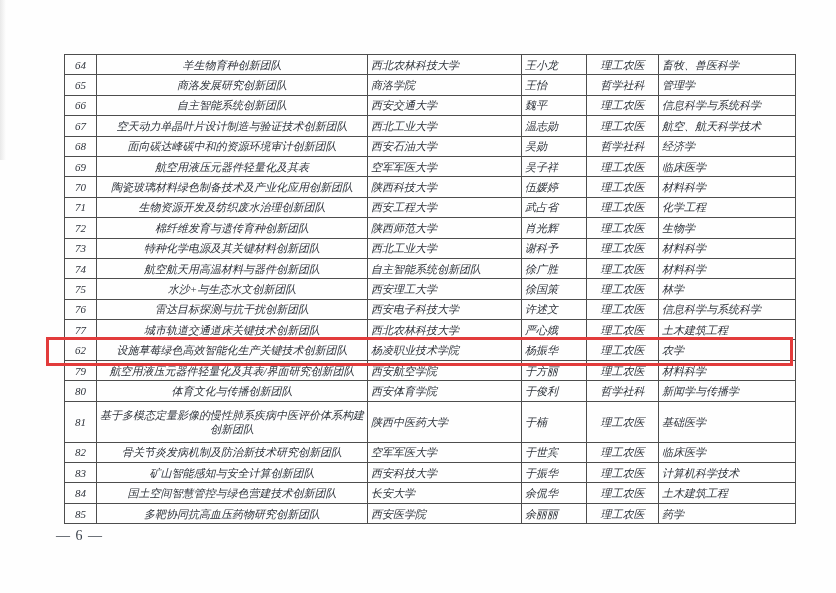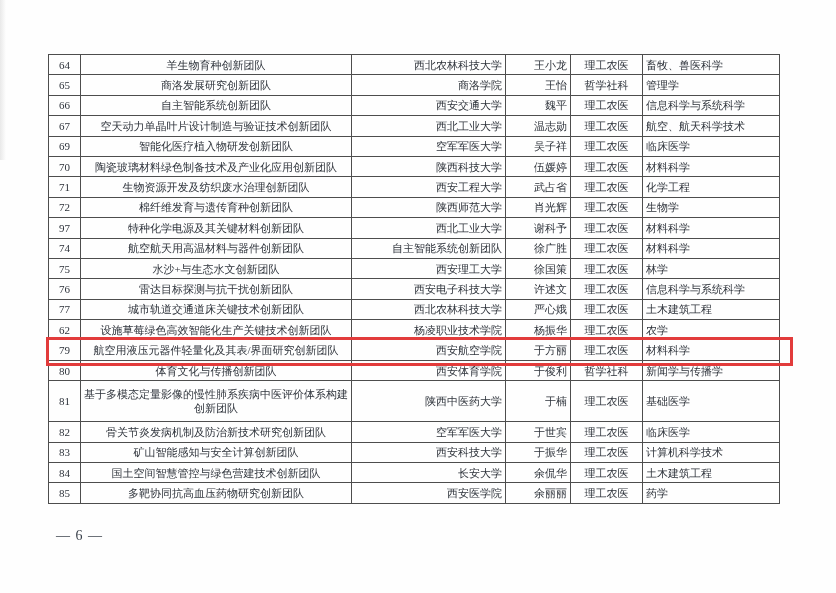--- a/index.html
+++ b/index.html
@@ -18,41 +18,42 @@
     background: #fefefe;
   }
   .scan-edge {
     position: absolute;
     left: 0; top: 0;
     width: 6px; height: 160px;
     background: linear-gradient(to right, #e9e9e9, rgba(255,255,255,0));
   }
   table.team-table {
     position: absolute;
-    left: 48px;
+    left: 64px;
     top: 54px;
     width: 731px;
     border-collapse: collapse;
     table-layout: fixed;
+    font-style: italic;
   }
   table.team-table td {
     border: 1px solid #4d4d4d;
     font-size: 11px;
     color: #2e333b;
     vertical-align: middle;
     padding: 1px 3px;
     line-height: 14px;
     overflow: hidden;
   }
   table.team-table tr { height: 20.4px; }
   table.team-table tr.tall { height: 41px; }
   td.c-no       { text-align: center; font-size: 11px; }
   td.c-team     { text-align: center; }
-  td.c-univ     { text-align: right; }
-  td.c-leader   { text-align: right; }
+  td.c-univ     { text-align: left; }
+  td.c-leader   { text-align: left; }
   td.c-cat      { text-align: center; }
   td.c-disc     { text-align: left; }
   .highlight-box {
     position: absolute;
     left: 46px;
     top: 337px;
     width: 747px;
     height: 29px;
     box-sizing: border-box;
     border: 3px solid #e23b3b;
@@ -109,22 +110,30 @@
         </tr>
         <tr>
           <td class="c-no">67</td>
           <td class="c-team">空天动力单晶叶片设计制造与验证技术创新团队</td>
           <td class="c-univ">西北工业大学</td>
           <td class="c-leader">温志勋</td>
           <td class="c-cat">理工农医</td>
           <td class="c-disc">航空、航天科学技术</td>
         </tr>
         <tr>
+          <td class="c-no">68</td>
+          <td class="c-team">面向碳达峰碳中和的资源环境审计创新团队</td>
+          <td class="c-univ">西安石油大学</td>
+          <td class="c-leader">吴勋</td>
+          <td class="c-cat">哲学社科</td>
+          <td class="c-disc">经济学</td>
+        </tr>
+        <tr>
           <td class="c-no">69</td>
-          <td class="c-team">智能化医疗植入物研发创新团队</td>
+          <td class="c-team">航空用液压元器件轻量化及其表</td>
           <td class="c-univ">空军军医大学</td>
           <td class="c-leader">吴子祥</td>
           <td class="c-cat">理工农医</td>
           <td class="c-disc">临床医学</td>
         </tr>
         <tr>
           <td class="c-no">70</td>
           <td class="c-team">陶瓷玻璃材料绿色制备技术及产业化应用创新团队</td>
           <td class="c-univ">陕西科技大学</td>
           <td class="c-leader">伍媛婷</td>
@@ -141,21 +150,21 @@
         </tr>
         <tr>
           <td class="c-no">72</td>
           <td class="c-team">棉纤维发育与遗传育种创新团队</td>
           <td class="c-univ">陕西师范大学</td>
           <td class="c-leader">肖光辉</td>
           <td class="c-cat">理工农医</td>
           <td class="c-disc">生物学</td>
         </tr>
         <tr>
-          <td class="c-no">97</td>
+          <td class="c-no">73</td>
           <td class="c-team">特种化学电源及其关键材料创新团队</td>
           <td class="c-univ">西北工业大学</td>
           <td class="c-leader">谢科予</td>
           <td class="c-cat">理工农医</td>
           <td class="c-disc">材料科学</td>
         </tr>
         <tr>
           <td class="c-no">74</td>
           <td class="c-team">航空航天用高温材料与器件创新团队</td>
           <td class="c-univ">自主智能系统创新团队</td>

